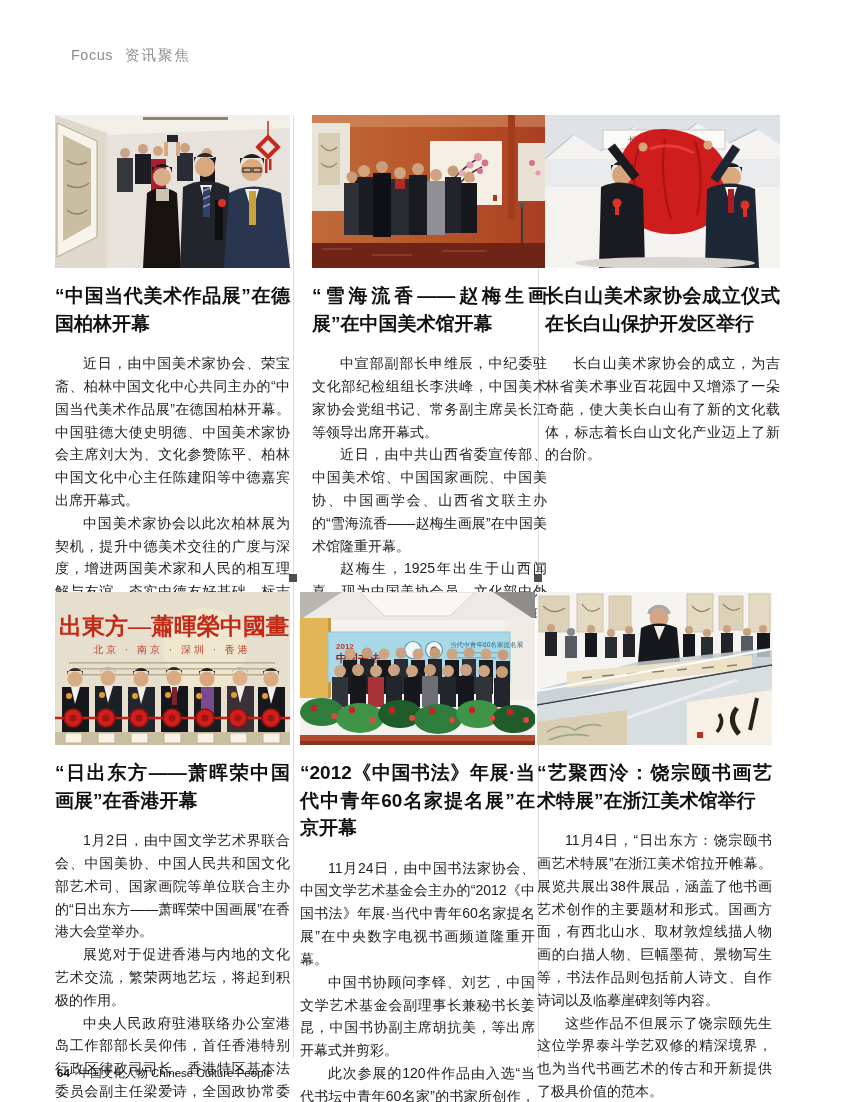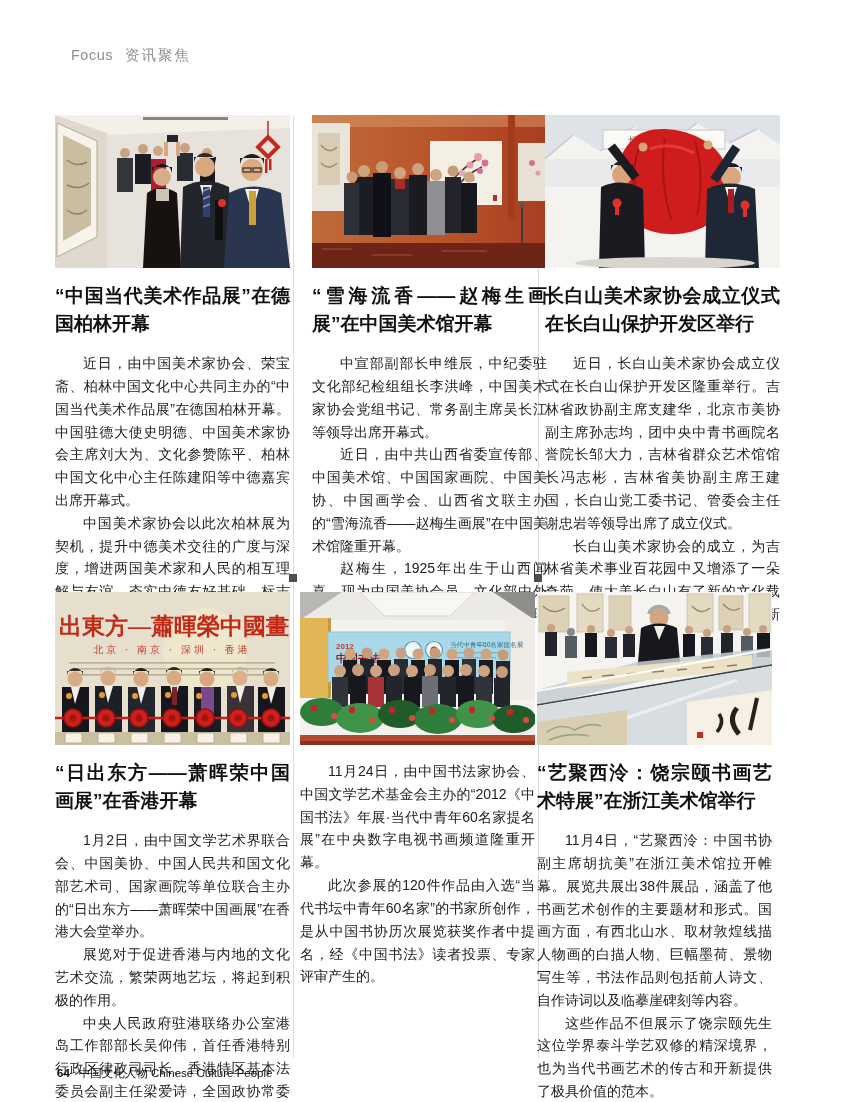--- a/index.html
+++ b/index.html
@@ -196,21 +196,20 @@
             <rect x="168" y="26" width="9" height="40" fill="#1d2735"></rect>
           </g>
         <circle cx="163" cy="30" r="4.5" fill="#d9a87f"></circle>
         <circle cx="200" cy="90" r="4.5" fill="#e03028"></circle>
           <rect x="198" y="94" width="4" height="8" fill="#e03028"></rect>
         <ellipse cx="120" cy="148" rx="90" ry="6" fill="#d8d5cf"></ellipse>
       </svg>
     </div>
     <h2 class="title">长白山美术家协会成立仪式在长白山保护开发区举行</h2>
     <div class="body">
-      <p>近日，长白山美术家协会成立仪式在长白山保护开发区隆重举行。吉林省政协副主席支建华，北京市美协副主席孙志均，团中央中青书画院名誉院长邹大力，吉林省群众艺术馆馆长冯志彬，吉林省美协副主席王建国，长白山党工委书记、管委会主任谢忠岩等领导出席了成立仪式。</p>
       <p>长白山美术家协会的成立，为吉林省美术事业百花园中又增添了一朵奇葩，使大美长白山有了新的文化载体，标志着长白山文化产业迈上了新的台阶。</p>
     </div>
   </div>
 
   <div class="cell c4">
     <div class="photo">
       <svg viewBox="0 0 235 153" width="235" height="153" xmlns="http://www.w3.org/2000/svg">
         <rect width="235" height="153" fill="#e7dfcd"></rect>
         <circle cx="150" cy="58" r="42" fill="#efe6ce"></circle>
         <text x="4" y="42" font-family="'Liberation Serif','DejaVu Serif',serif" font-size="23" font-weight="bold" fill="#c22a18">出東方—蕭暉榮中國畫</text>
@@ -374,22 +373,24 @@
             <circle cx="152" cy="128" r="3" fill="#e0493f"></circle>
           <circle cx="172" cy="118" r="3.2" fill="#cc2028"></circle>
             <circle cx="192" cy="126" r="3" fill="#e0493f"></circle>
           <circle cx="210" cy="120" r="3.2" fill="#cc2028"></circle>
             <circle cx="226" cy="128" r="3" fill="#e0493f"></circle>
         </g>
         <rect x="0" y="143" width="235" height="10" fill="#b24a30"></rect>
         <rect x="0" y="149" width="235" height="4" fill="#8e3220"></rect>
       </svg>
     </div>
+    <h2 class="title">“2012《中国书法》年展·当代中青年60名家提名展”在京开幕</h2>
     <div class="body">
       <p>11月24日，由中国书法家协会、中国文学艺术基金会主办的“2012《中国书法》年展·当代中青年60名家提名展”在中央数字电视书画频道隆重开幕。</p>
+      <p>中国书协顾问李铎、刘艺，中国文学艺术基金会副理事长兼秘书长姜昆，中国书协副主席胡抗美，等出席开幕式并剪彩。</p>
       <p>此次参展的120件作品由入选“当代书坛中青年60名家”的书家所创作，是从中国书协历次展览获奖作者中提名，经《中国书法》读者投票、专家评审产生的。</p>
     </div>
   </div>
 
   <div class="cell c6">
     <div class="photo">
       <svg viewBox="0 0 235 153" width="235" height="153" xmlns="http://www.w3.org/2000/svg">
         <rect width="235" height="153" fill="#f5f4f1"></rect>
         <g stroke="#c7bda4" stroke-width="0.8">
           <rect x="2" y="4" width="30" height="36" fill="#ddd2b8"></rect>
@@ -439,21 +440,21 @@
         <path d="M10,140 q14,-10 28,-2 q14,-8 26,-4 M12,148 q20,-8 40,-4" stroke="#9aa58c" stroke-width="1.6" fill="none"></path>
         <polygon points="150,110 235,98 235,153 150,153" fill="#f6f1e4"></polygon>
         <path d="M200,116 q-10,12 2,26" stroke="#2a2118" stroke-width="5" fill="none"></path>
         <path d="M220,106 l-7,32" stroke="#2a2118" stroke-width="4" fill="none"></path>
         <path d="M182,122 q6,8 -2,18" stroke="#2a2118" stroke-width="3.5" fill="none"></path>
         <rect x="160" y="140" width="6" height="6" fill="#c03020"></rect>
       </svg>
     </div>
     <h2 class="title">“艺聚西泠：饶宗颐书画艺术特展”在浙江美术馆举行</h2>
     <div class="body">
-      <p>11月4日，“艺聚西泠：中国书协副主席胡抗美”在浙江美术馆拉开帷幕。展览共展出38件展品，涵盖了他书画艺术创作的主要题材和形式。国画方面，有西北山水、取材敦煌线描人物画的白描人物、巨幅墨荷、景物写生等，书法作品则包括前人诗文、自作诗词以及临摹崖碑刻等内容。</p>
+      <p>11月4日，“日出东方：饶宗颐书画艺术特展”在浙江美术馆拉开帷幕。展览共展出38件展品，涵盖了他书画艺术创作的主要题材和形式。国画方面，有西北山水、取材敦煌线描人物画的白描人物、巨幅墨荷、景物写生等，书法作品则包括前人诗文、自作诗词以及临摹崖碑刻等内容。</p>
       <p>这些作品不但展示了饶宗颐先生这位学界泰斗学艺双修的精深境界，也为当代书画艺术的传古和开新提供了极具价值的范本。</p>
     </div>
   </div>
 
   <div class="footer">
     <span class="num">64</span><span>中国文化人物</span>
     <span>Chinese Culture People</span>
   </div>
 
 </div>

